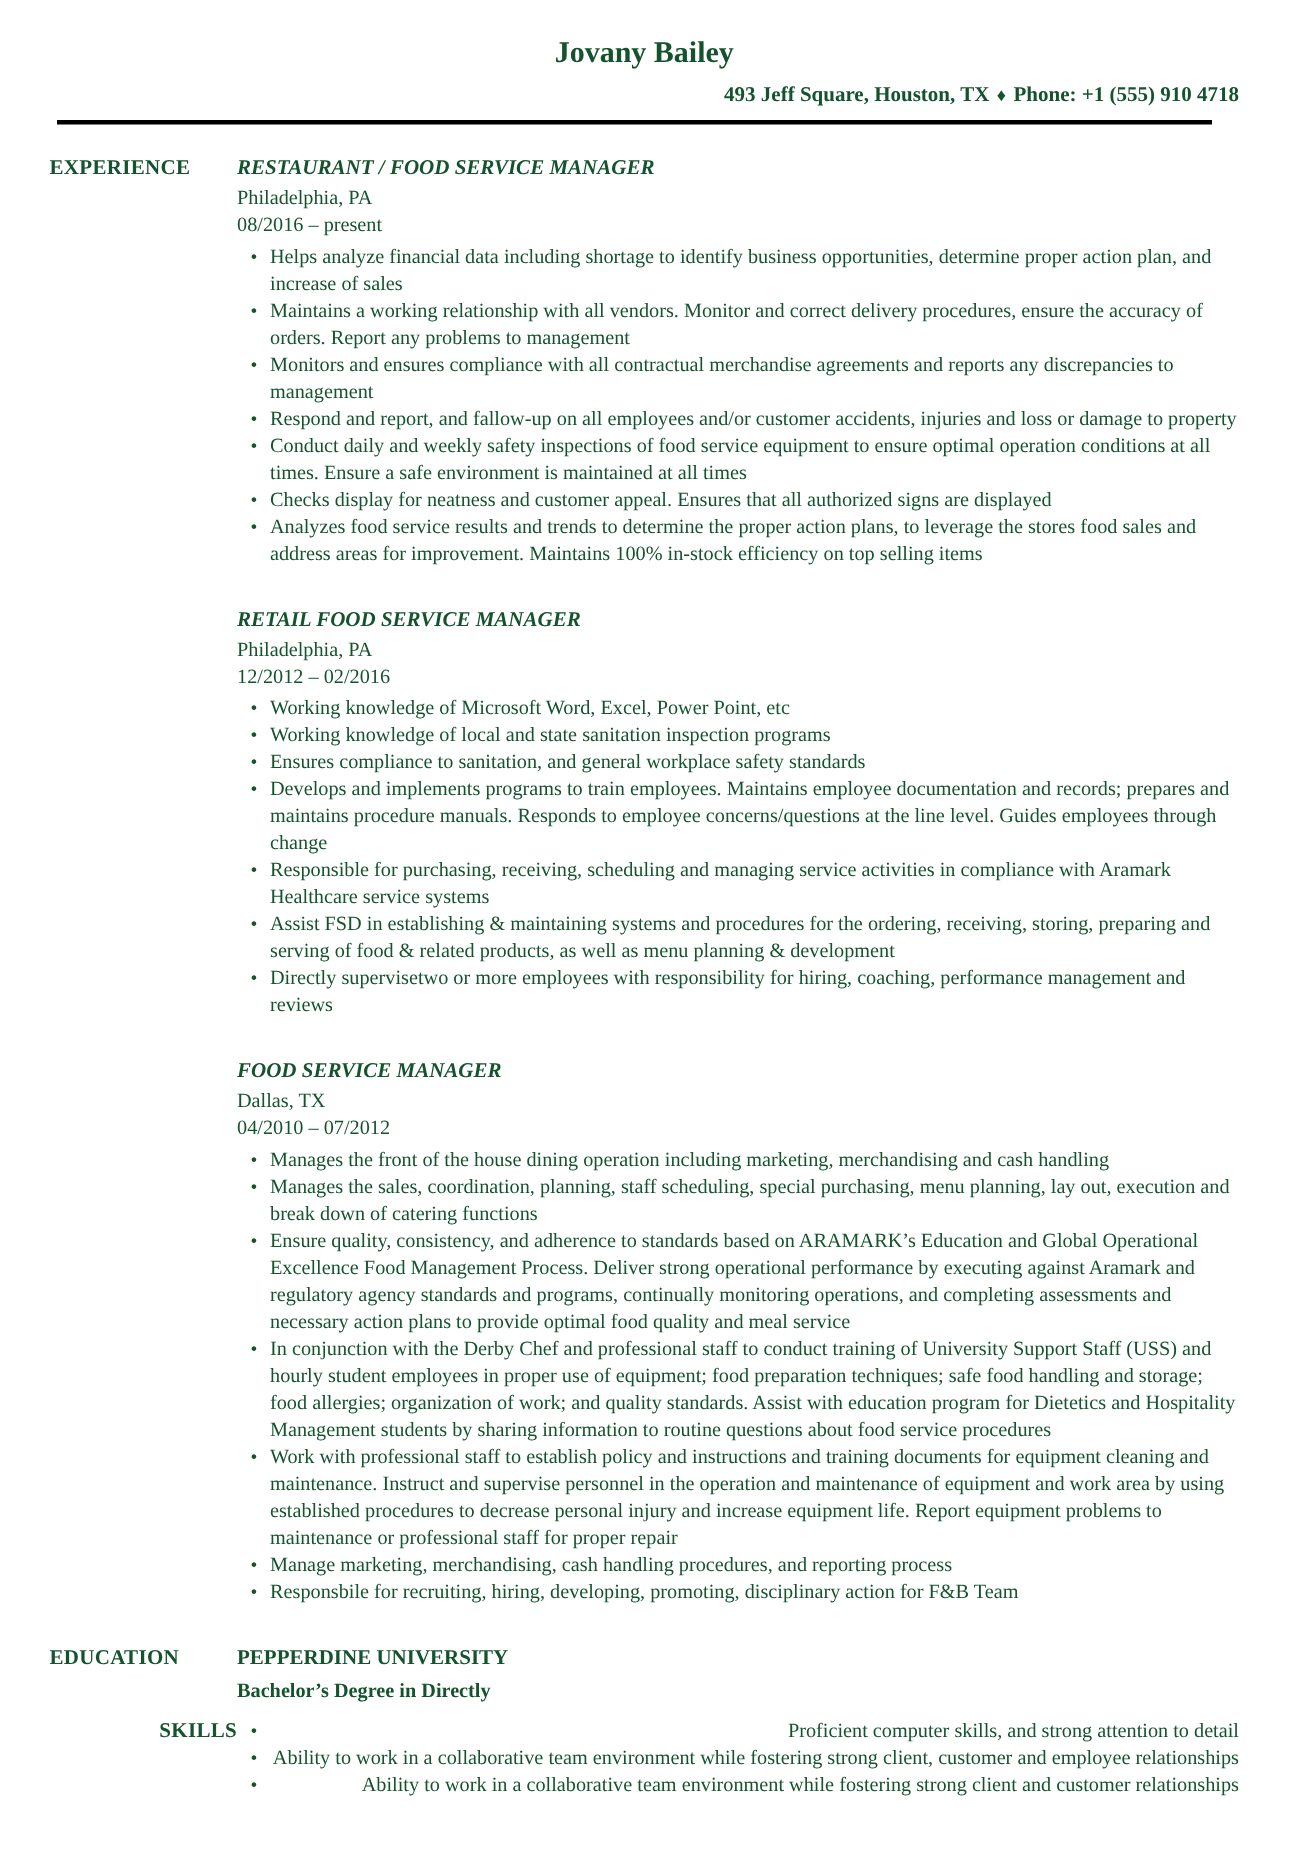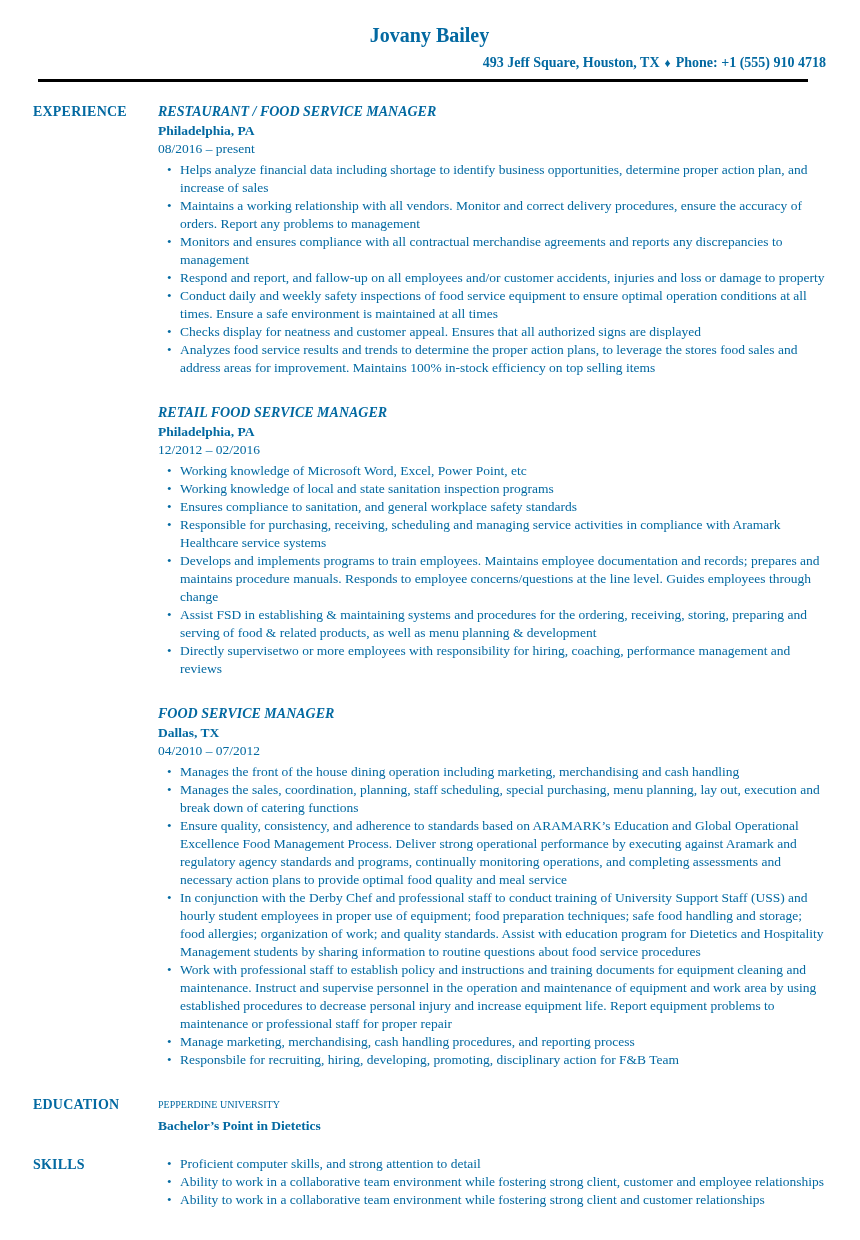--- a/index.html
+++ b/index.html
@@ -7,21 +7,21 @@
     padding: 0;
     background: #ffffff;
   }
   .page {
     position: relative;
     width: 860px;
     height: 1240px;
     overflow: hidden;
     box-sizing: border-box;
     background: #ffffff;
-    color: #0369a1;
+    color: #14532d;
     font-family: "Liberation Serif", "DejaVu Serif", serif;
     font-size: 13.5px;
     line-height: 18px;
     padding: 24px 34px 0 33px;
   }
   .name {
     margin: 0;
     text-align: center;
     font-size: 20px;
     line-height: 22px;
@@ -54,21 +54,21 @@
     line-height: 19px;
     letter-spacing: 0.2px;
   }
   .job-title {
     font-weight: bold;
     font-size: 14px;
     line-height: 19px;
     font-style: italic;
   }
   .job-location {
-    font-weight: bold;
+    font-weight: normal;
     line-height: 19px;
   }
   .job-dates {
     line-height: 18px;
     margin-bottom: 3px;
   }
   .bullets {
     margin: 0;
     padding: 0 0 0 22px;
     list-style: none;
@@ -87,26 +87,27 @@
   }
   .section-education {
     margin-top: 26px;
   }
   .degree {
     font-weight: bold;
     line-height: 19px;
     margin-top: 2px;
   }
   .school {
-    font-weight: normal;
-    font-size: 10px;
+    font-weight: bold;
+    font-size: 14px;
     line-height: 19px;
   }
   .section-skills {
-    margin-top: 20px;
+    margin-top: 9px;
+    text-align: right;
   }
 </style>
 </head>
 <body>
 
 <div class="page">
 
   <header>
     <h1 class="name">Jovany Bailey</h1>
     <p class="contact"><span>493 Jeff Square, Houston, TX</span><span class="diamond">♦</span><span>Phone: +1 (555) 910 4718</span></p>
@@ -132,22 +133,22 @@
           </ul>
         </div>
         <div class="job">
           <div class="job-title">RETAIL FOOD SERVICE MANAGER</div>
           <div class="job-location">Philadelphia, PA</div>
           <div class="job-dates">12/2012 – 02/2016</div>
           <ul class="bullets">
             <li>Working knowledge of Microsoft Word, Excel, Power Point, etc</li>
             <li>Working knowledge of local and state sanitation inspection programs</li>
             <li>Ensures compliance to sanitation, and general workplace safety standards</li>
+            <li>Develops and implements programs to train employees. Maintains employee documentation and records; prepares and maintains procedure manuals. Responds to employee concerns/questions at the line level. Guides employees through change</li>
             <li>Responsible for purchasing, receiving, scheduling and managing service activities in compliance with Aramark Healthcare service systems</li>
-            <li>Develops and implements programs to train employees. Maintains employee documentation and records; prepares and maintains procedure manuals. Responds to employee concerns/questions at the line level. Guides employees through change</li>
             <li>Assist FSD in establishing &amp; maintaining systems and procedures for the ordering, receiving, storing, preparing and serving of food &amp; related products, as well as menu planning &amp; development</li>
             <li>Directly supervisetwo or more employees with responsibility for hiring, coaching, performance management and reviews</li>
           </ul>
         </div>
         <div class="job">
           <div class="job-title">FOOD SERVICE MANAGER</div>
           <div class="job-location">Dallas, TX</div>
           <div class="job-dates">04/2010 – 07/2012</div>
           <ul class="bullets">
             <li>Manages the front of the house dining operation including marketing, merchandising and cash handling</li>
@@ -159,21 +160,21 @@
             <li>Responsbile for recruiting, hiring, developing, promoting, disciplinary action for F&amp;B Team</li>
           </ul>
         </div>
       </div>
   </section>
 
   <section class="section section-education">
     <div class="section-label">EDUCATION</div>
     <div class="section-content">
       <div class="school">PEPPERDINE UNIVERSITY</div>
-      <div class="degree">Bachelor’s Point in Dietetics</div>
+      <div class="degree">Bachelor’s Degree in Directly</div>
     </div>
   </section>
 
   <section class="section section-skills">
     <div class="section-label">SKILLS</div>
     <div class="section-content">
       <ul class="bullets" id="skills-container">
           <li>Proficient computer skills, and strong attention to detail</li>
           <li>Ability to work in a collaborative team environment while fostering strong client, customer and employee relationships</li>
           <li>Ability to work in a collaborative team environment while fostering strong client and customer relationships</li>

